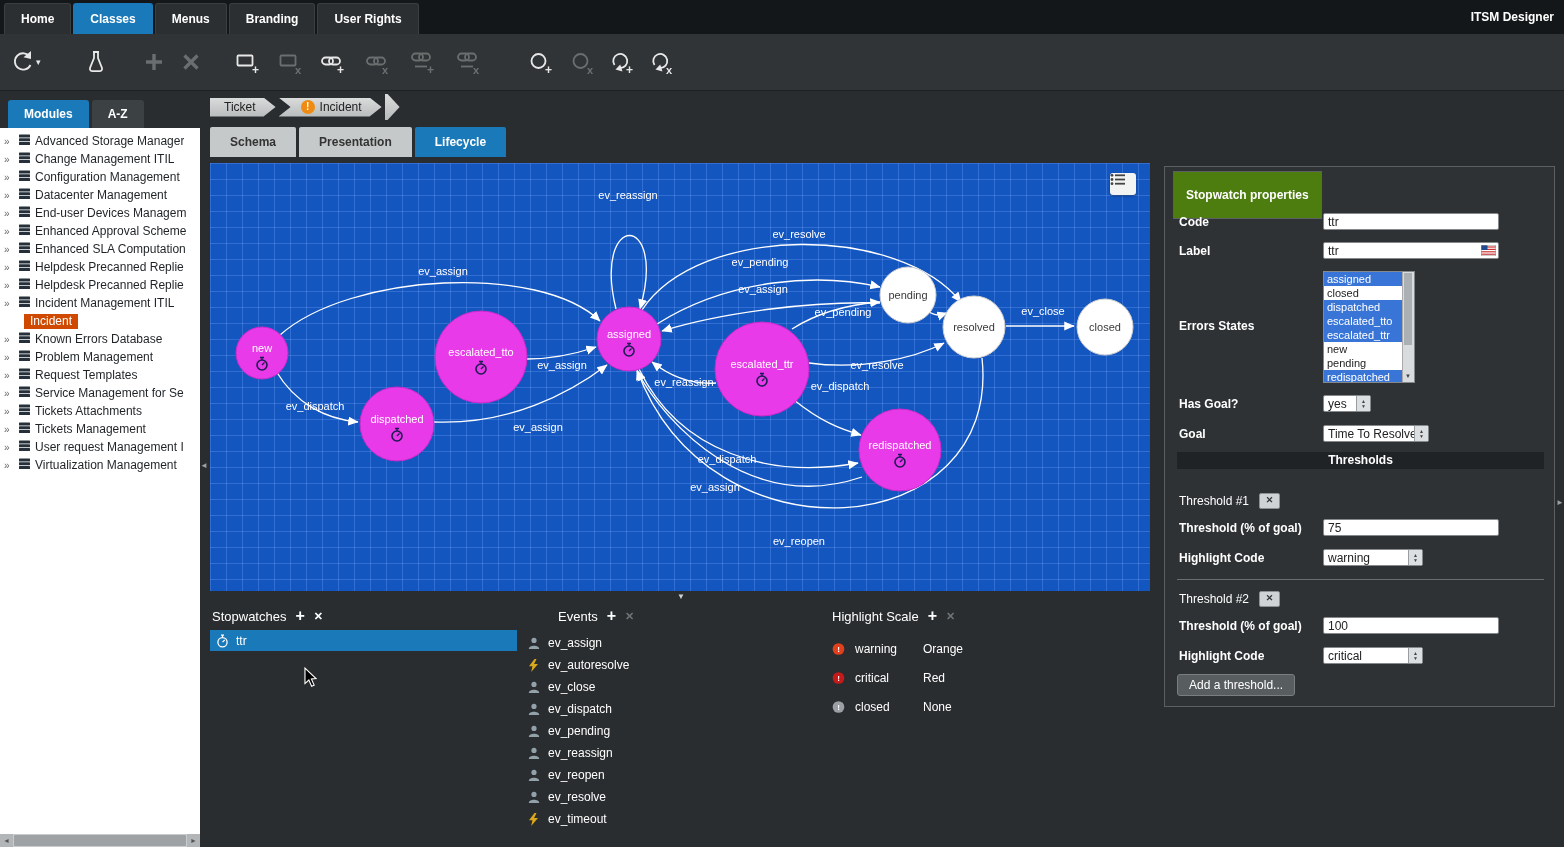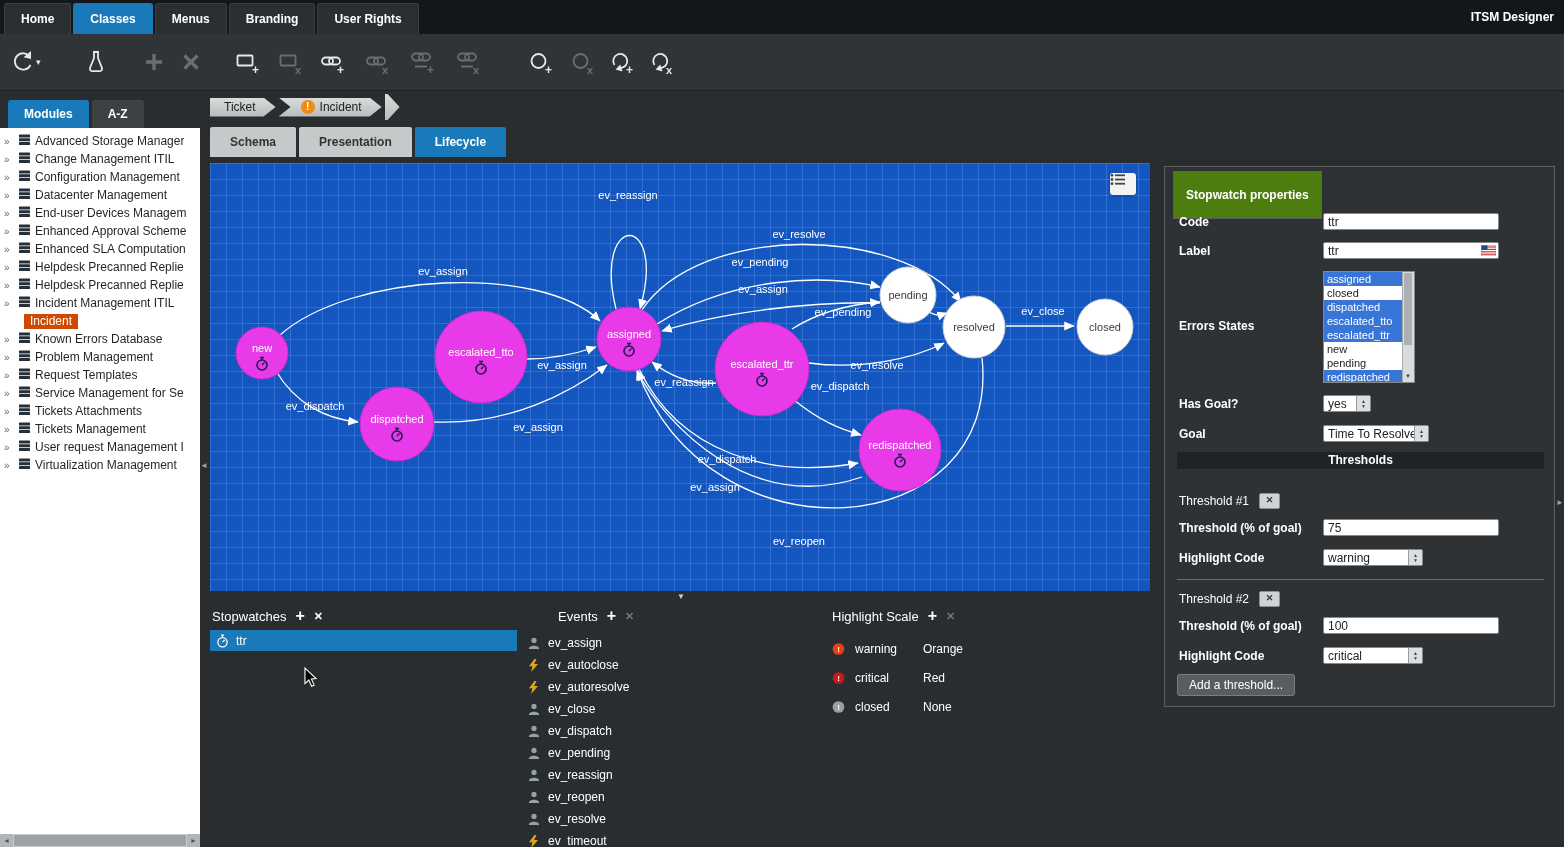--- a/index.html
+++ b/index.html
@@ -562,28 +562,20 @@
           </svg>
         </span>
         <span>ev_assign</span>
       </div>
       <div class="ev-row">
         <span class="ev-ic">
           <svg width="11" height="13" viewBox="0 0 11 13">
             <path d="M6.5 0 L1 7.2 H4.4 L3.2 13 L10 5 H6.1 L8.5 0 Z" fill="#d9a81c"></path>
           </svg>
         </span>
-        <span>ev_autoclose</span>
-      </div>
-      <div class="ev-row">
-        <span class="ev-ic">
-          <svg width="11" height="13" viewBox="0 0 11 13">
-            <path d="M6.5 0 L1 7.2 H4.4 L3.2 13 L10 5 H6.1 L8.5 0 Z" fill="#d9a81c"></path>
-          </svg>
-        </span>
         <span>ev_autoresolve</span>
       </div>
       <div class="ev-row">
         <span class="ev-ic">
           <svg width="12" height="13" viewBox="0 0 12 13">
             <circle cx="6" cy="3.4" r="2.6" fill="#93a1ab"></circle>
             <path d="M0.8 12 C0.8 7.8 11.2 7.8 11.2 12 Z" fill="#93a1ab"></path>
           </svg>
         </span>
         <span>ev_close</span>

